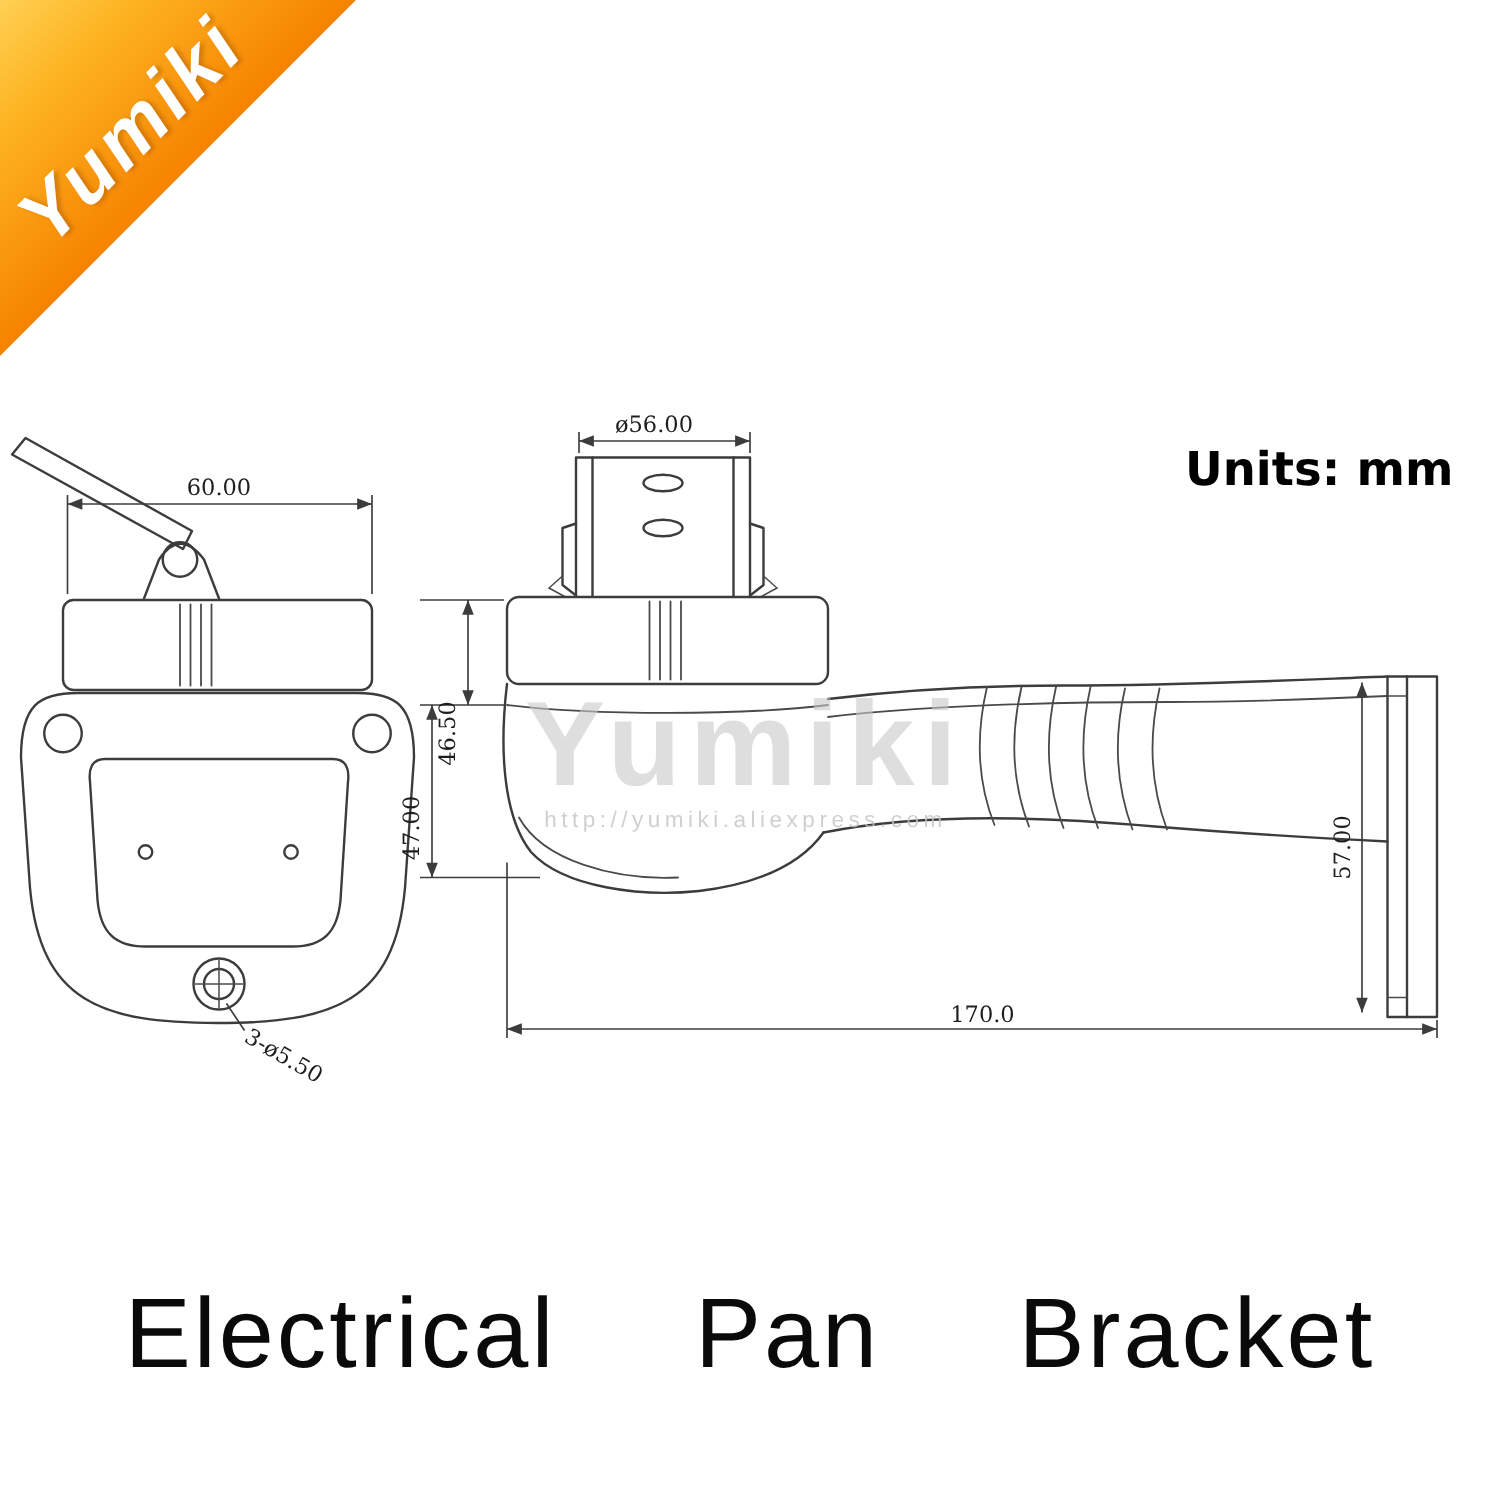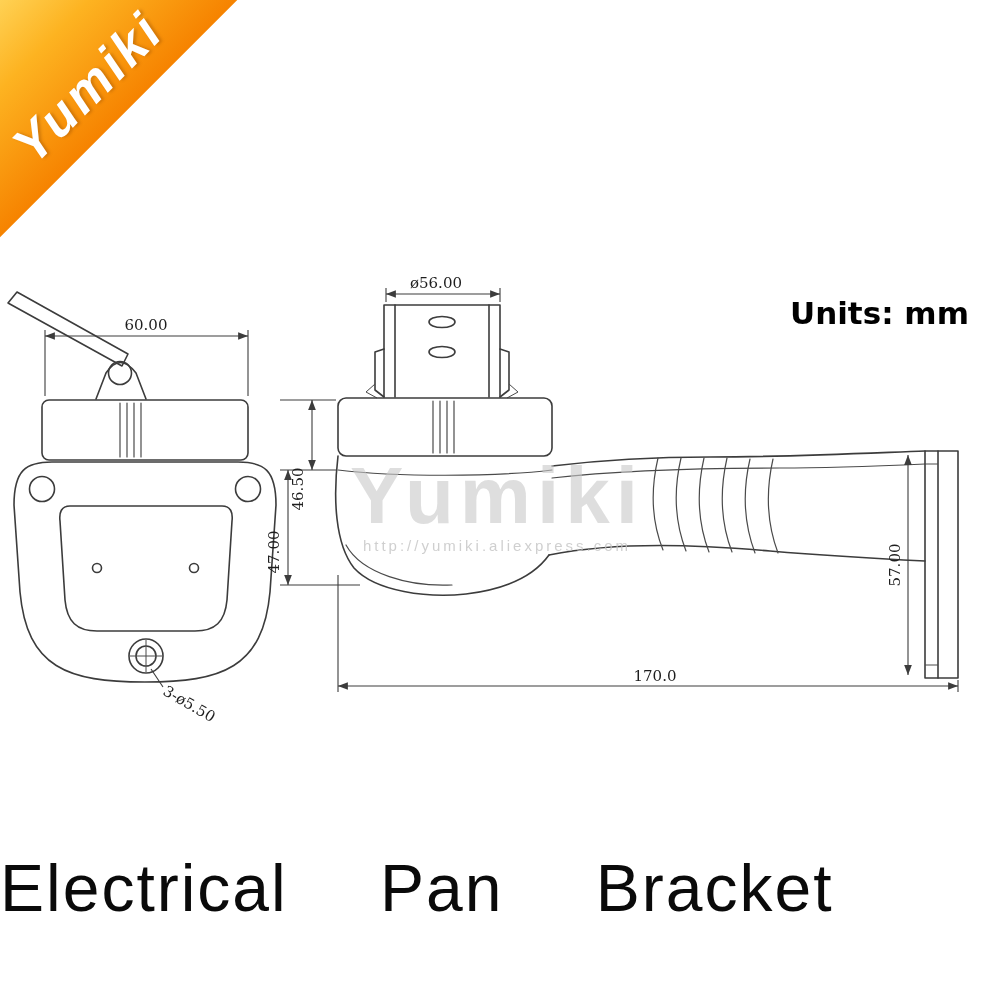--- a/index.html
+++ b/index.html
@@ -19,21 +19,21 @@
     color:#ffffff; font-size:52px; font-weight:bold; font-style:italic;
     letter-spacing:3px; text-shadow:2px 2px 3px rgba(140,70,0,0.35);
     font-family:"Liberation Sans", sans-serif;
   }
   
   .units {
     position:absolute; left:790px; top:295px; font-size:31px; font-weight:bold;
     color:#000; font-family:"DejaVu Sans", sans-serif; white-space:nowrap;text-align:right;
   }
   .caption {
-    position:absolute; left:0; right:0; top:850px; 
+    position:absolute; left:0; right:0; top:850px; text-align:center;
     font-size:66px; color:#0a0a0a; letter-spacing:2px; word-spacing:72px;
     font-family:"Liberation Sans", sans-serif; white-space:nowrap;
   }
   
   svg.drawing { position:absolute; left:0; top:0; }
   .ln   { stroke:#3c3c3c; stroke-width:1.6; fill:none; stroke-linecap:round; stroke-linejoin:round; }
   .mid  { stroke:#4a4a4a; stroke-width:1.2; fill:none; stroke-linecap:round; }
   .thin { stroke:#4a4a4a; stroke-width:1;   fill:none; }
   .dim  { stroke:#3c3c3c; stroke-width:1.1; fill:none; }
   text.dimtxt {

